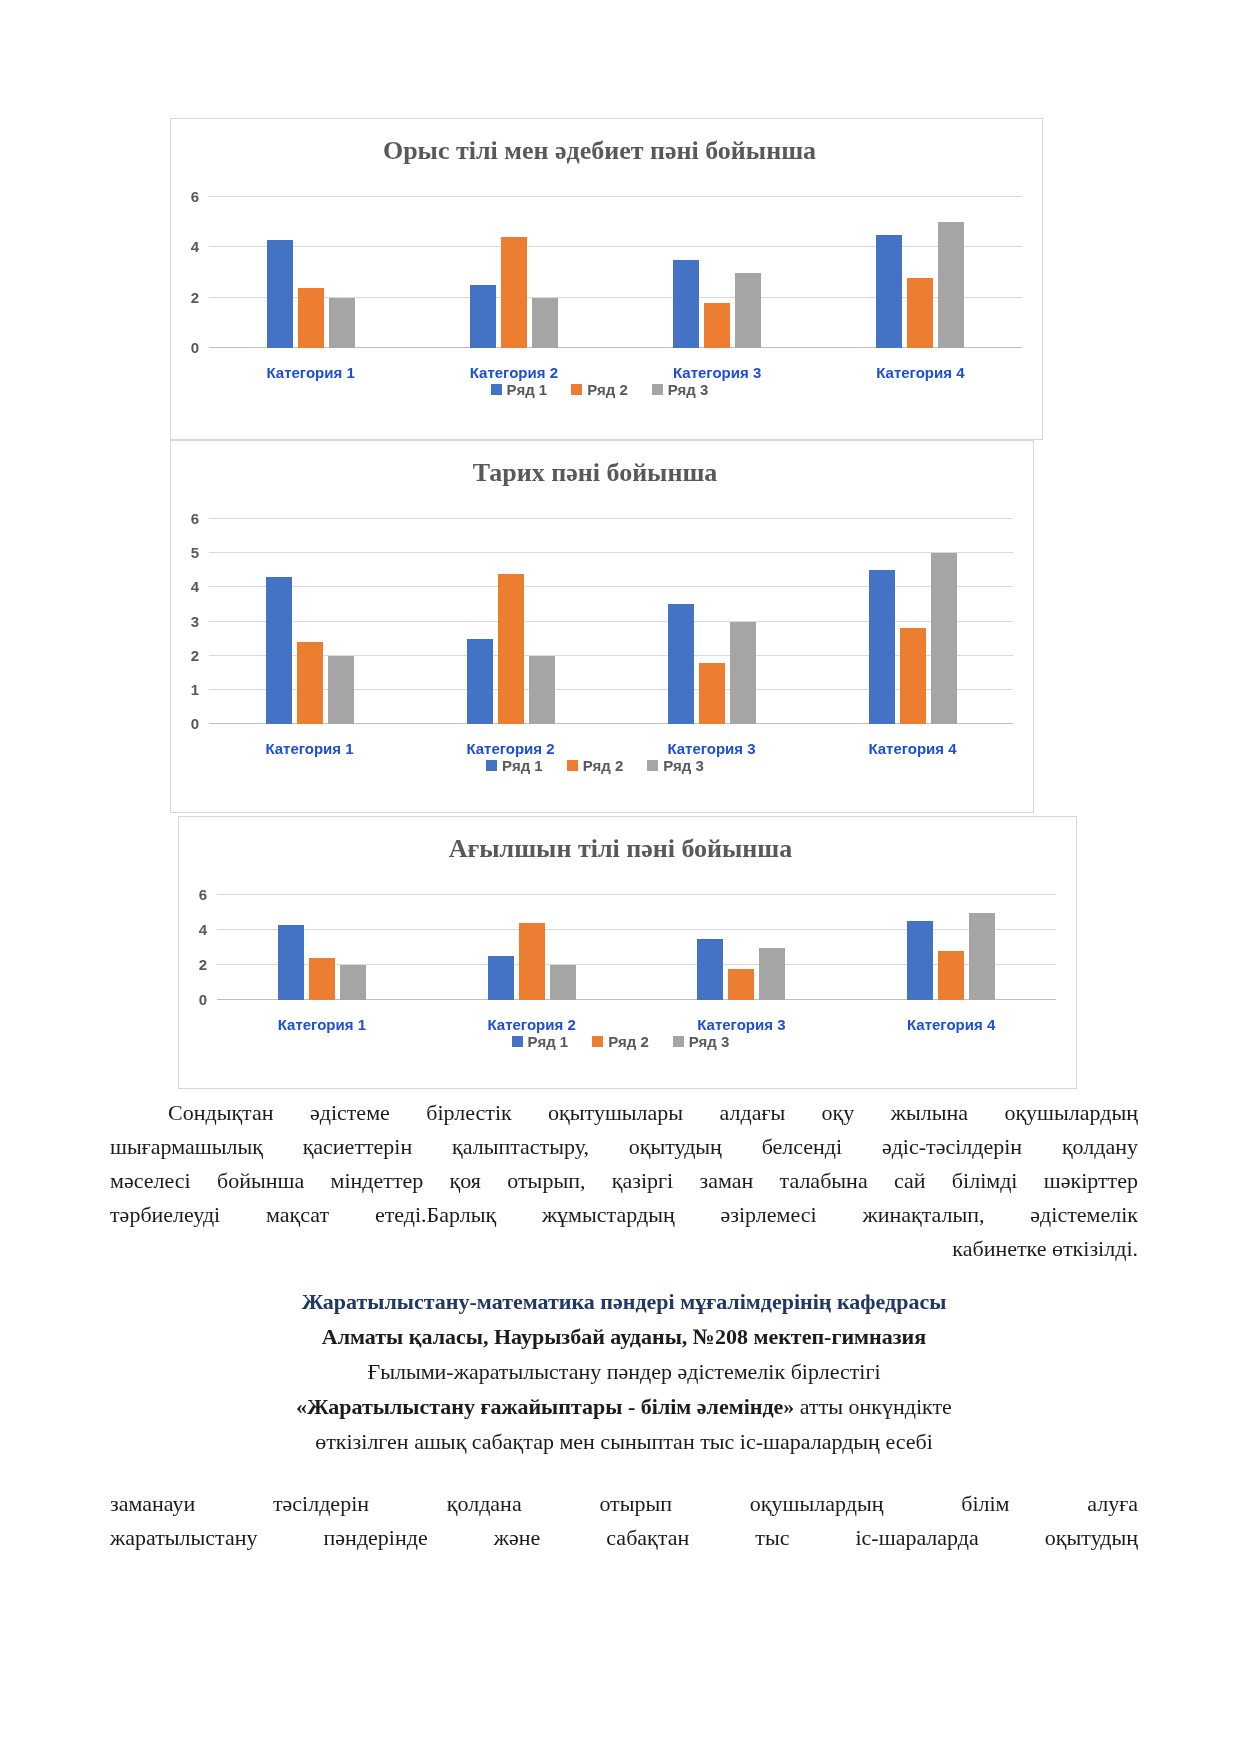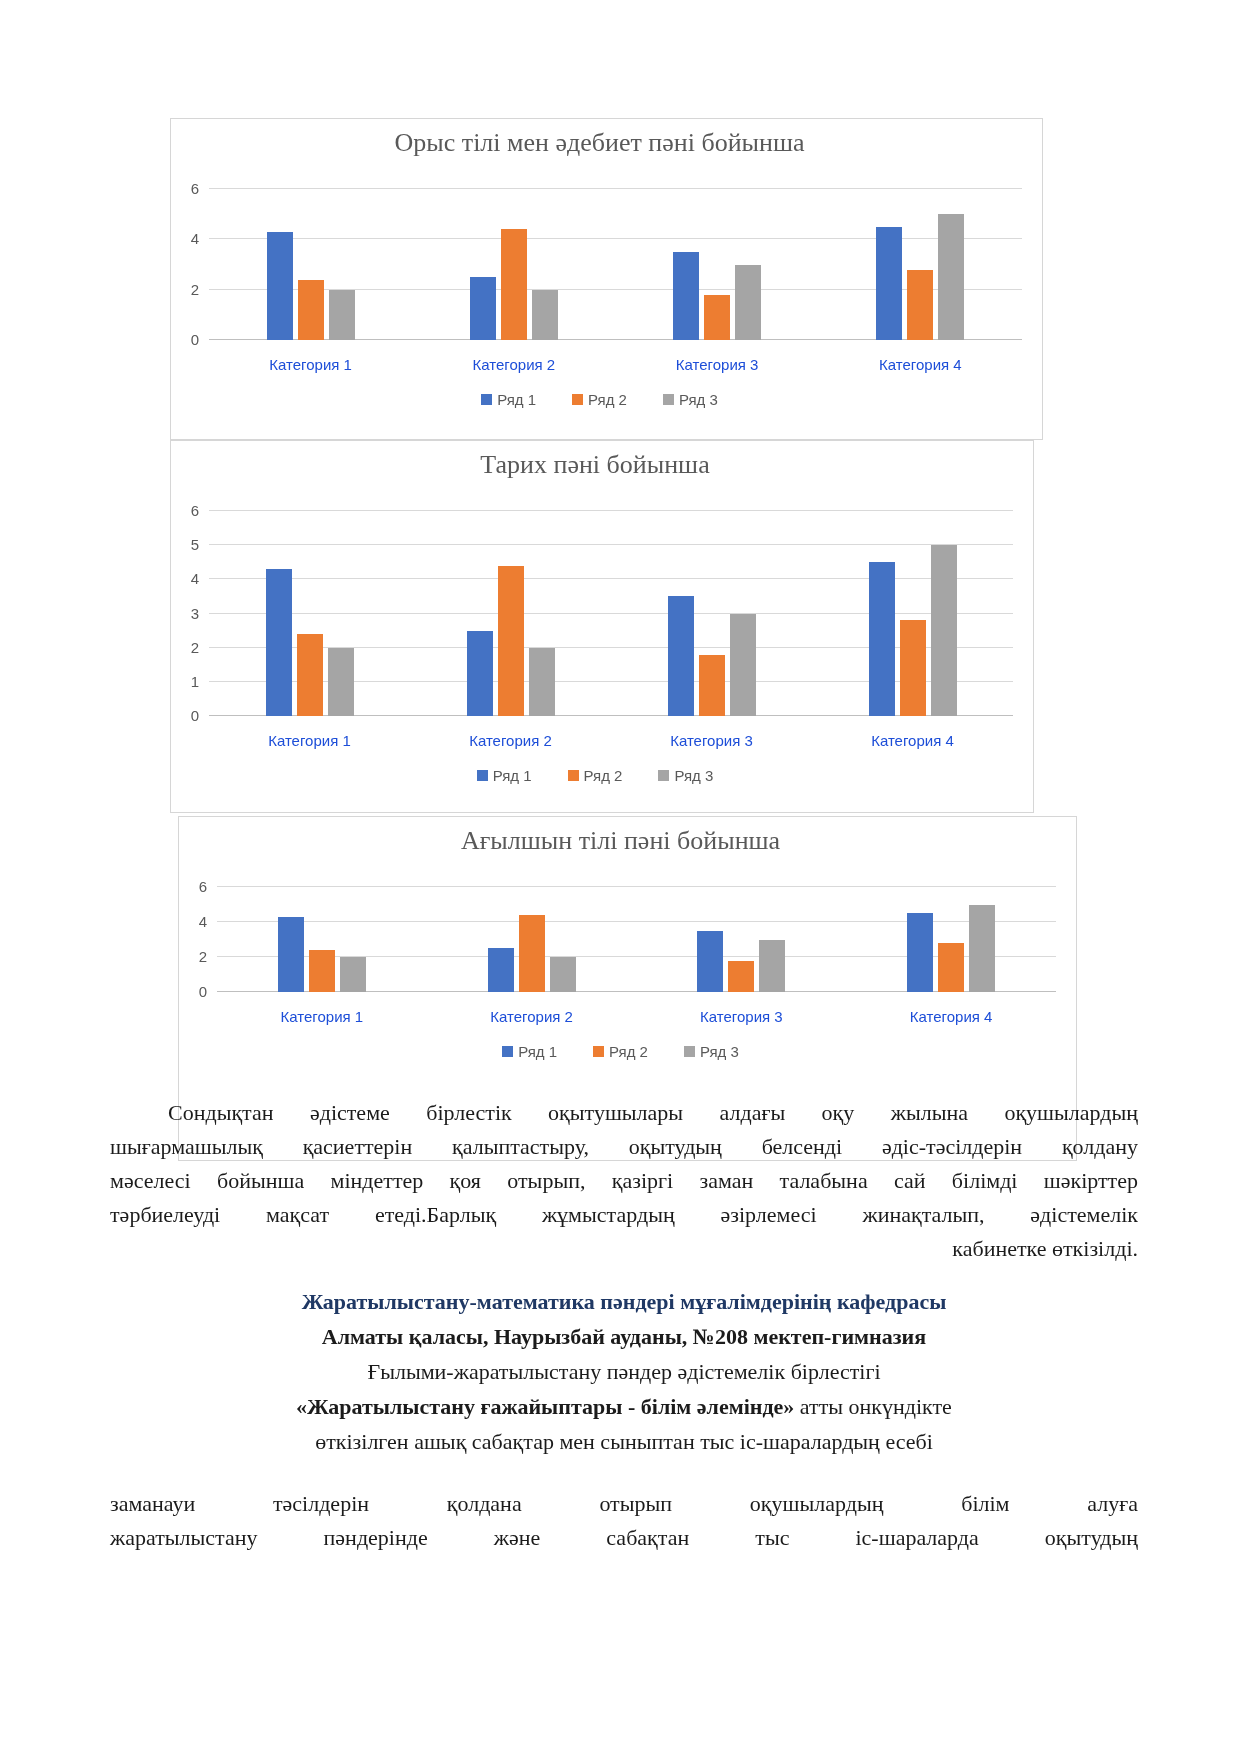--- a/index.html
+++ b/index.html
@@ -1,34 +1,34 @@
 <!DOCTYPE html>
 <html><head>
 <meta charset="utf-8">
 <style>
   html,body{margin:0;padding:0;background:#fff;}
   .page{position:relative;width:1241px;height:1755px;background:#ffffff;overflow:hidden;
         font-family:"Liberation Serif","DejaVu Serif",serif;color:#1b1b1b;}
   
   .chart-box{position:absolute;background:#fff;border:1px solid #d6d6d6;box-sizing:border-box;
-             padding:8px 20px 6px 6px;font-family:"Liberation Sans","DejaVu Sans",sans-serif;}
+             padding:16px 20px 6px 6px;font-family:"Liberation Sans","DejaVu Sans",sans-serif;font-weight:bold;}
   .chart-title{text-align:center;font-family:"Liberation Serif","DejaVu Serif",serif;
                font-size:26px;line-height:32px;color:#595959;margin-bottom:30px;}
   .plot-row{display:flex;}
   .y-axis{width:32px;position:relative;flex:0 0 32px;}
   .ytick{position:absolute;right:10px;font-size:15px;color:#595959;line-height:20px;}
   .plot{flex:1;position:relative;display:flex;align-items:stretch;}
   .gridline{position:absolute;left:0;right:0;height:1px;background:#d9d9d9;}
   .gridline.zero{background:#bfbfbf;}
   .bargroup{flex:1;display:flex;align-items:flex-end;justify-content:center;gap:5px;
             position:relative;z-index:1;height:100%;}
   .bar{width:26px;}
   .cat-row{display:flex;margin-left:32px;margin-top:16px;}
   .cat{flex:1;text-align:center;font-size:15px;color:#1d4ed8;}
-  .legend{display:flex;justify-content:center;gap:36px;margin-top:18px;}
+  .legend{display:flex;justify-content:center;gap:24px;}
   .legitem{display:inline-flex;align-items:center;gap:5px;font-size:15px;color:#595959;}
   .legswatch{width:11px;height:11px;display:inline-block;}
   
   .textblock{position:absolute;left:110px;width:1028px;}
   .para .line{font-size:22px;line-height:34px;}
   .headings .line{font-size:22px;line-height:35px;}
   .line.justify{text-align:justify;text-align-last:justify;}
   .line.left{text-align:right;}
   .line.center{text-align:center;}
   .line.indent{text-indent:58px;}
@@ -133,21 +133,21 @@
         <div class="cat">Категория 2</div>
         <div class="cat">Категория 3</div>
         <div class="cat">Категория 4</div>
       </div>
       <div class="legend">
         <span class="legitem"><span class="legswatch" style="background:#4472C4"></span>Ряд 1</span>
         <span class="legitem"><span class="legswatch" style="background:#ED7D31"></span>Ряд 2</span>
         <span class="legitem"><span class="legswatch" style="background:#A5A5A5"></span>Ряд 3</span>
       </div>
     </div>
-  <div class="chart-box" style="left:178px;top:816px;width:899px;height:345px;">
+  <div class="chart-box" style="left:178px;top:816px;width:899px;height:273px;">
       <div class="chart-title">Ағылшын тілі пәні бойынша</div>
       <div class="plot-row" style="height:105px">
         <div class="y-axis">
           <span class="ytick" style="bottom:calc(0% - 10px)">0</span>
           <span class="ytick" style="bottom:calc(33.33333333333333% - 10px)">2</span>
           <span class="ytick" style="bottom:calc(66.66666666666666% - 10px)">4</span>
           <span class="ytick" style="bottom:calc(100% - 10px)">6</span>
         </div>
         <div class="plot">
           <div class="gridline zero" style="bottom:0%"></div>

